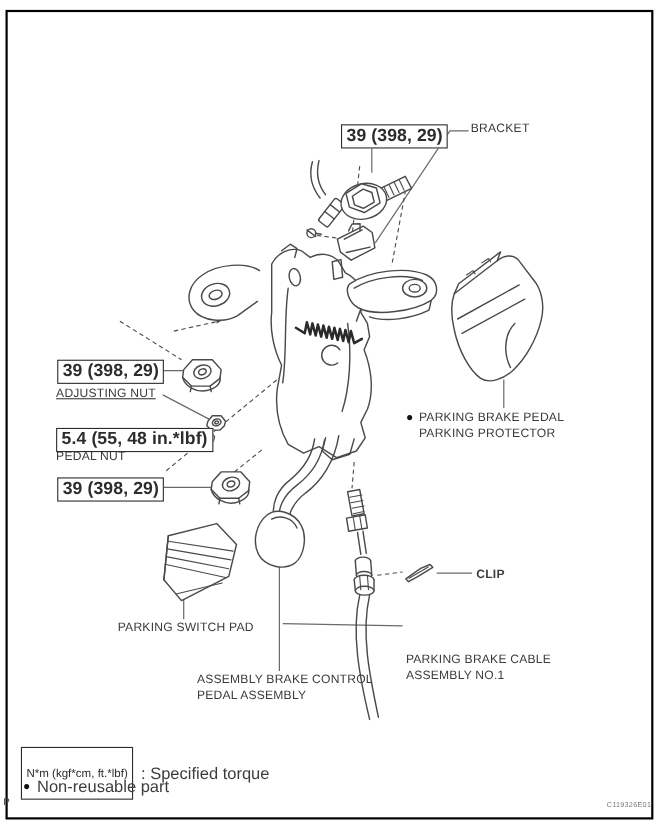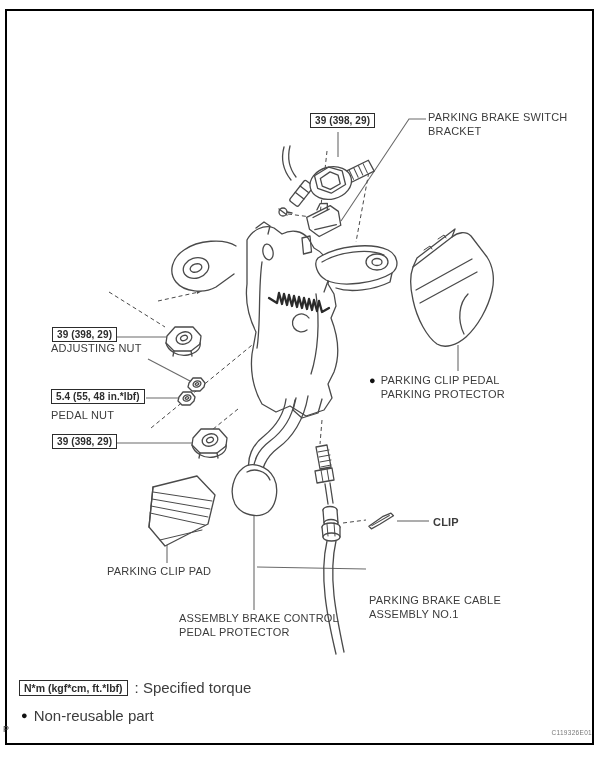--- a/index.html
+++ b/index.html
@@ -1,26 +1,26 @@
 <!DOCTYPE html>
 <html><head>
 <meta charset="utf-8">
 <style>
   html,body{margin:0;padding:0;background:#fff;}
   body{width:605px;height:760px;font-family:"Liberation Sans",sans-serif;color:#333;}
   .page{position:relative;width:605px;height:760px;overflow:hidden;background:#fff;}
   .frame{position:absolute;left:5px;top:9px;width:589px;height:736px;border:2px solid #000;box-sizing:border-box;}
   svg.art{position:absolute;left:0;top:0;}
   .lbl{position:absolute;font-size:11px;line-height:13.5px;letter-spacing:.2px;white-space:nowrap;color:#3c3c3c;}
-  .torque{position:absolute;font-size:10px;font-weight:bold;color:#2c2c2c;border:1.5px solid #2c2c2c;background:#fff;padding:1px 4px 1px 4px;white-space:nowrap;letter-spacing:.1px;}
+  .torque{position:absolute;font-size:16px;font-weight:bold;color:#2c2c2c;border:1.5px solid #2c2c2c;background:#fff;padding:1px 4px 1px 4px;white-space:nowrap;letter-spacing:.1px;}
   .two-line div{white-space:nowrap;}
   .bullet-label{display:flex;gap:5px;align-items:flex-start;}
   .bullet{font-size:11px;line-height:13px;color:#111;}
   .legend-row1{position:absolute;left:19px;top:679px;display:flex;align-items:center;gap:7px;}
-  .legend-box{font-size:10.5px;font-weight:bold;color:#2c2c2c;border:1.5px solid #2c2c2c;padding:1px 4px;background:#fff;white-space:nowrap;}
+  .legend-box{font-size:10.5px;font-weight:normal;color:#2c2c2c;border:1.5px solid #2c2c2c;padding:17px 4px;background:#fff;white-space:nowrap;}
   .legend-text{font-size:15px;color:#3c3c3c;white-space:nowrap;}
   .legend-row2{position:absolute;left:21px;top:707px;display:flex;align-items:center;gap:6px;}
   .page-letter{position:absolute;left:3px;top:724px;font-size:9px;color:#444;}
   .fig-code{position:absolute;left:500px;top:729px;width:92px;text-align:right;font-size:6.5px;color:#777;letter-spacing:.3px;}
 </style>
 </head>
 <body>
 
 <div class="page">
   <div class="frame"></div>
@@ -169,49 +169,48 @@
         <path d="M153,487 L197,476 L215,495 L208,524 L165,546 L149,527 Z" fill="#fff"></path>
         <path d="M153,492 L212,501 M152,499 L210,509 M151,506 L208,517 M150,513 L205,525 M160,540 L202,530" stroke-width="1"></path>
         <path d="M153,487 L149,527"></path>
       </g>
     </g>
   </svg>
 
   <div class="torque" style="left:310px;top:113px;">39 (398, 29)</div>
 
   <div class="lbl two-line" style="left:428px;top:111px;">
-    <div>PARKING BRAKE SWITCH</div>
     <div>BRACKET</div>
   </div>
 
   <div class="torque" style="left:52px;top:327px;">39 (398, 29)</div>
-  <div class="lbl" style="left:51px;top:342px;">ADJUSTING NUT</div>
+  <div class="lbl" style="left:51px;top:352px;text-decoration:underline;">ADJUSTING NUT</div>
   <div class="torque" style="left:51px;top:389px;">5.4 (55, 48 in.*lbf)</div>
   <div class="lbl" style="left:51px;top:409px;">PEDAL NUT</div>
   <div class="torque" style="left:52px;top:434px;">39 (398, 29)</div>
 
   <div class="lbl bullet-label" style="left:369px;top:374px;">
     <span class="bullet">●</span>
     <span class="two-line">
-      <div>PARKING CLIP PEDAL</div>
+      <div>PARKING BRAKE PEDAL</div>
       <div>PARKING PROTECTOR</div>
     </span>
   </div>
 
   <div class="lbl" style="left:433px;top:516px;font-weight:bold;">CLIP</div>
-  <div class="lbl" style="left:107px;top:565px;">PARKING CLIP PAD</div>
+  <div class="lbl" style="left:107px;top:565px;">PARKING SWITCH PAD</div>
 
   <div class="lbl two-line" style="left:369px;top:562px;margin-top:32px;">
     <div>PARKING BRAKE CABLE</div>
     <div>ASSEMBLY NO.1</div>
   </div>
 
   <div class="lbl two-line" style="left:179px;top:612px;">
     <div>ASSEMBLY BRAKE CONTROL</div>
-    <div>PEDAL PROTECTOR</div>
+    <div>PEDAL ASSEMBLY</div>
   </div>
 
   <div class="legend-row1">
     <span class="legend-box">N*m (kgf*cm, ft.*lbf)</span>
     <span class="legend-text">: Specified torque</span>
   </div>
   <div class="legend-row2">
     <span class="bullet">●</span>
     <span class="legend-text">Non-reusable part</span>
   </div>

